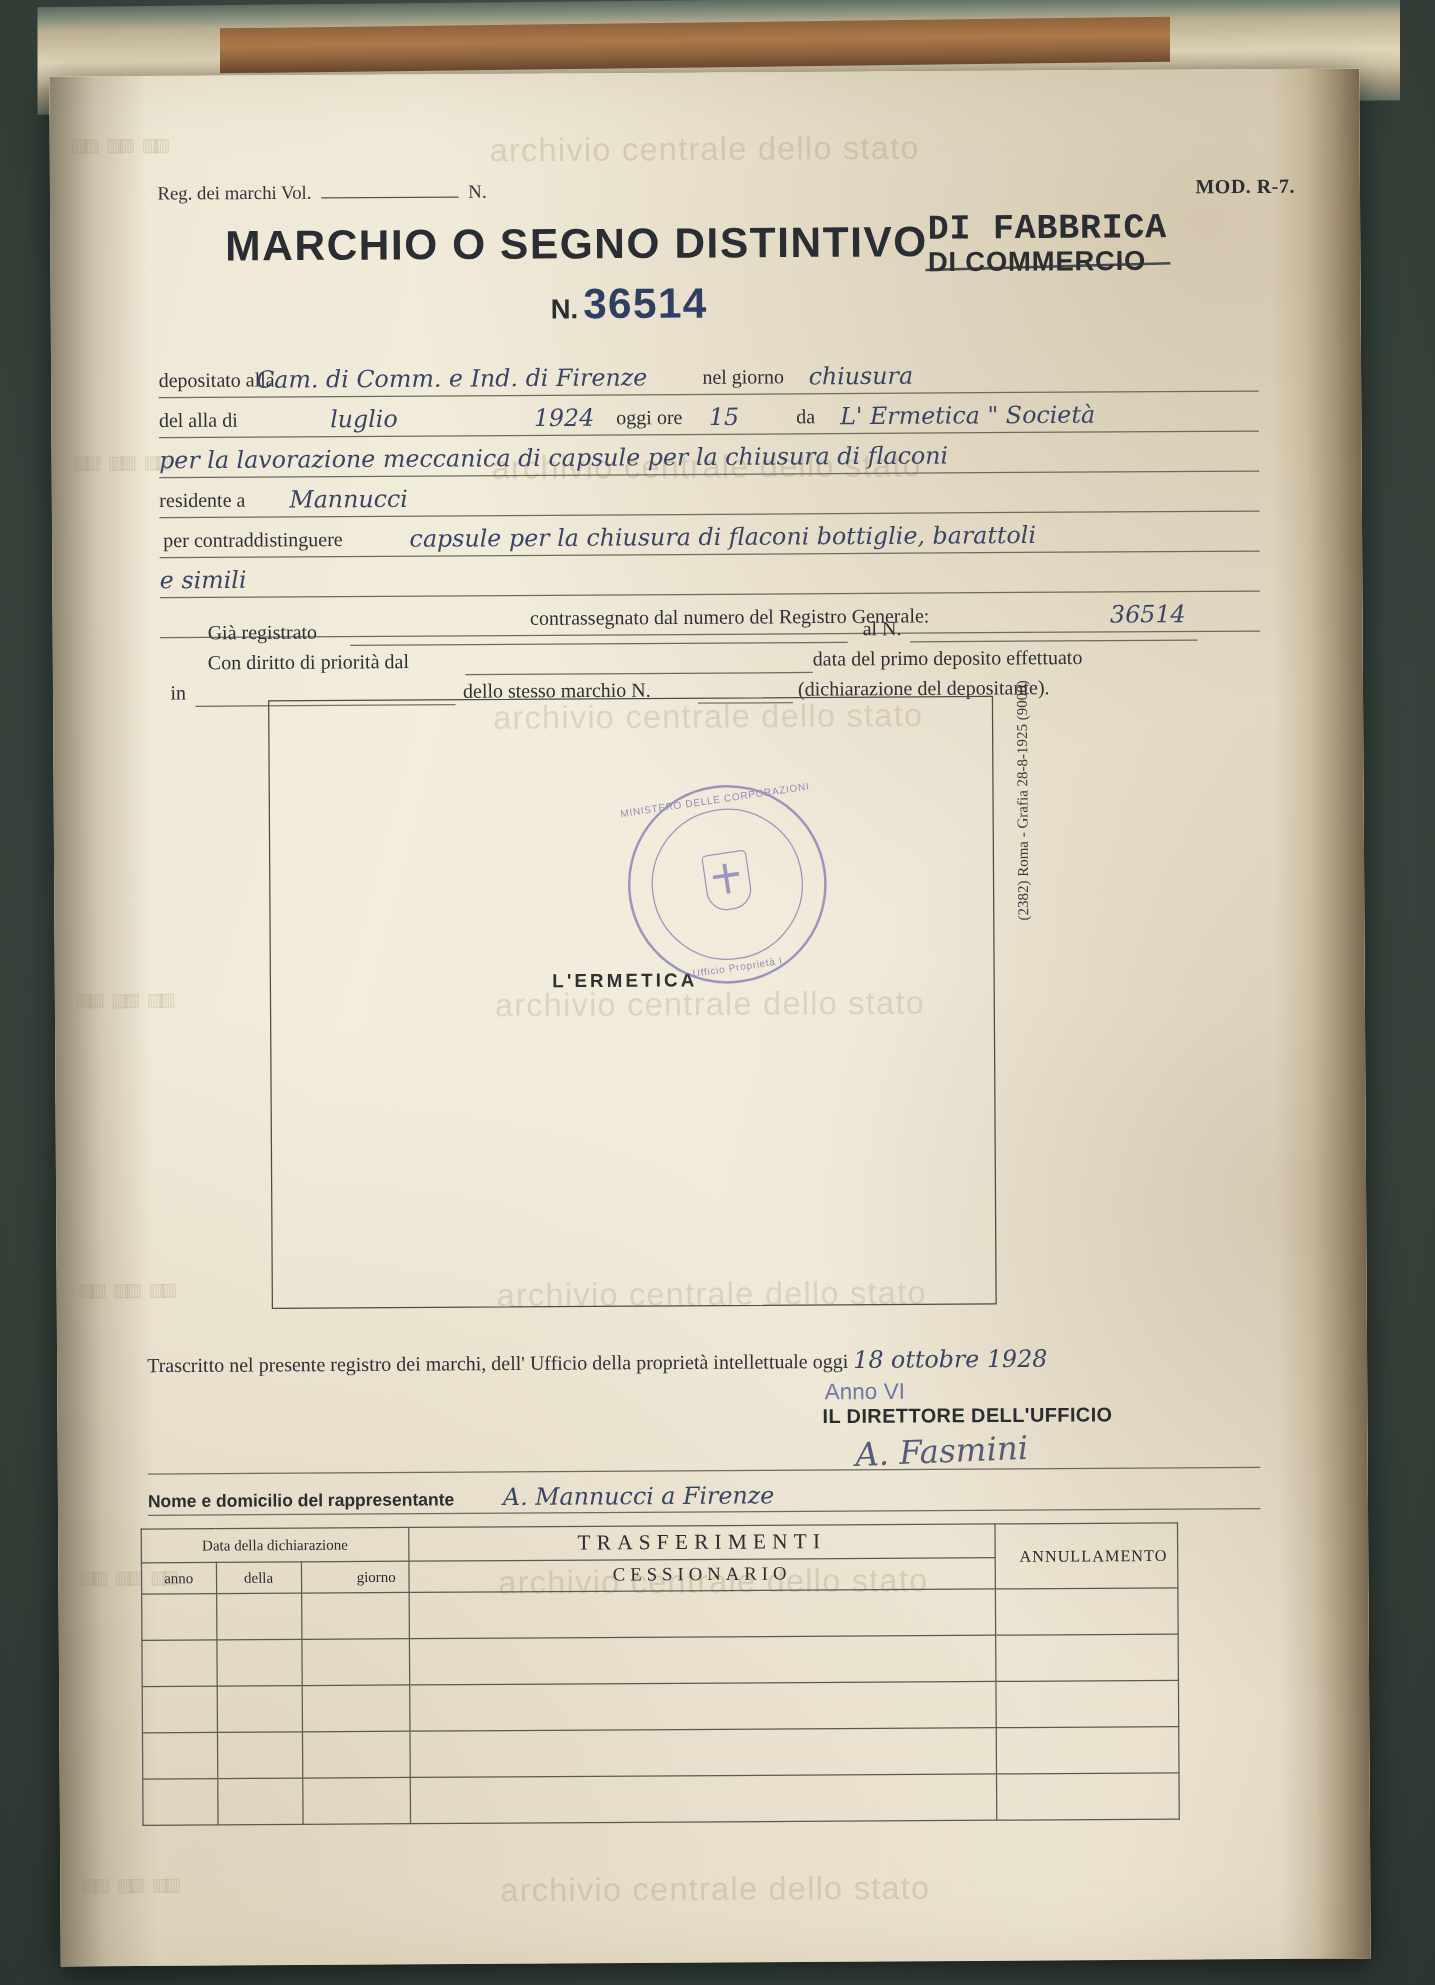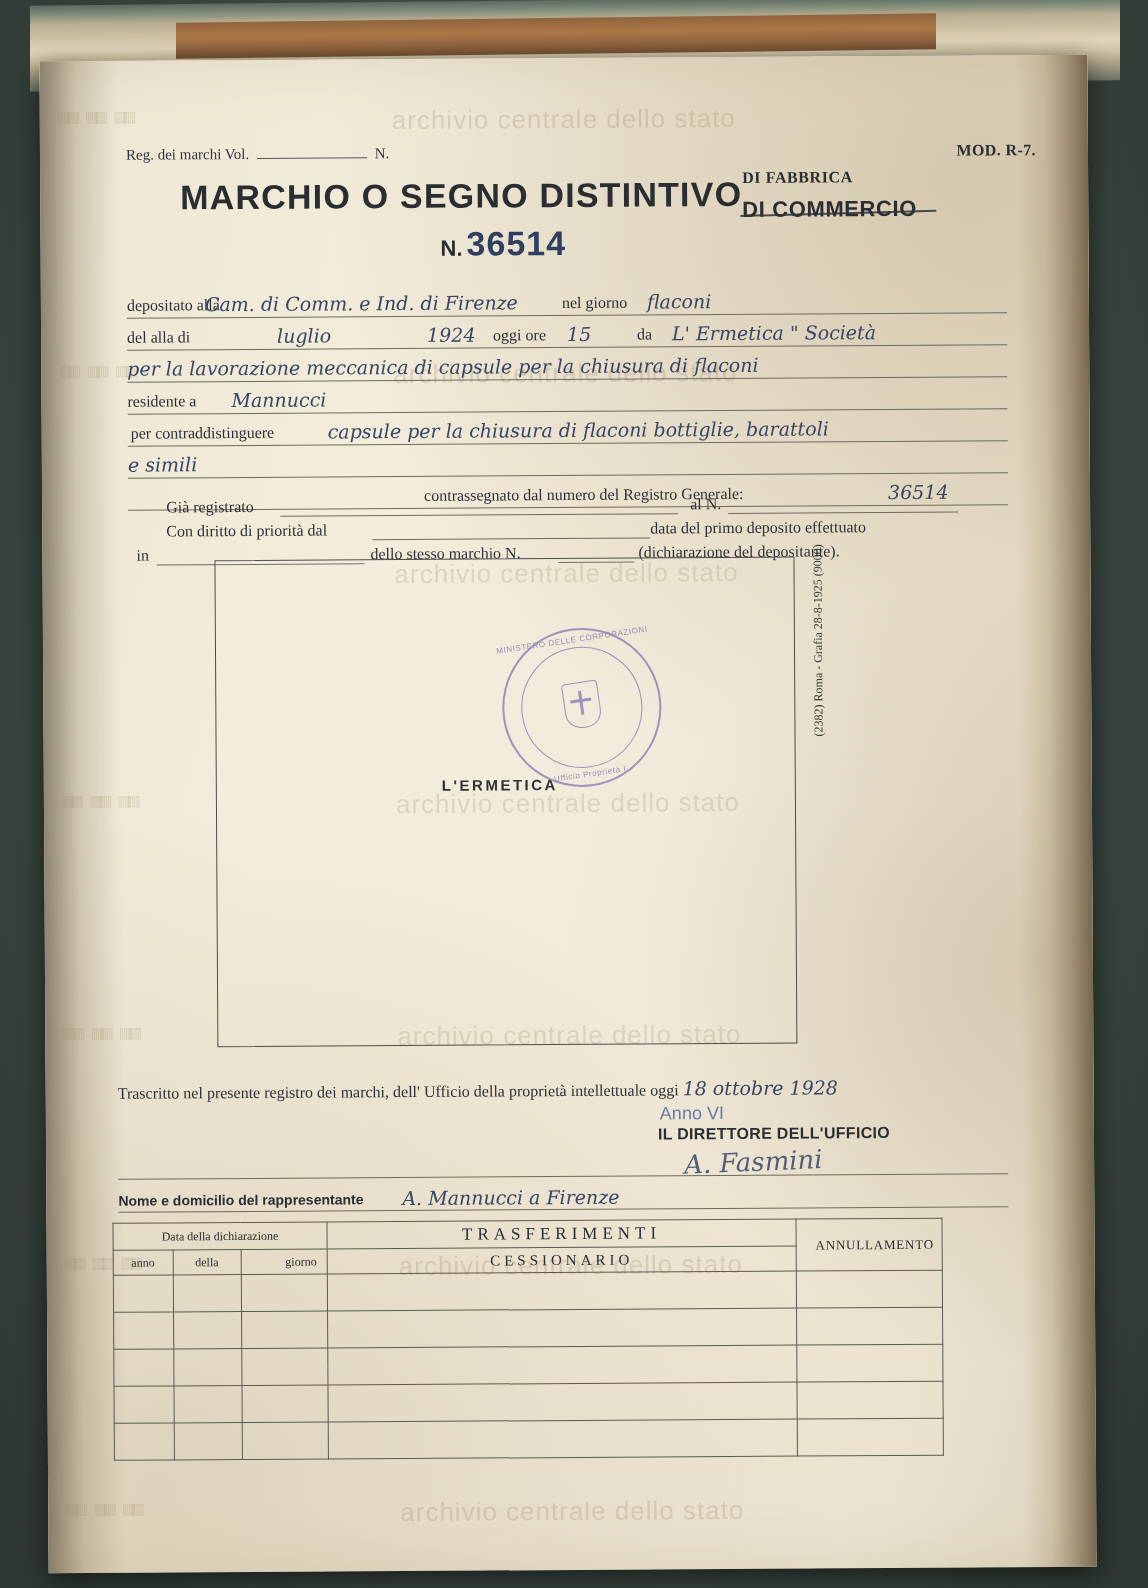--- a/index.html
+++ b/index.html
@@ -118,22 +118,22 @@
   #title {
     position: absolute; left: 140px; top: 118px;
     font-family: "Liberation Sans", sans-serif;
     font-weight: bold;
     font-size: 34px;
     letter-spacing: 1.2px;
     color: #2a2d31;
   }
   #title-sub1 {
     position: absolute; left: 702px; top: 112px;
-    font-family: Liberation Serif, serif;
-    font-weight: bold; font-size: 16px; letter-spacing: .6px; color: #2a2d31;
+    font-family: Liberation Mono, monospace;
+    font-weight: bold; font-size: 28px; letter-spacing: .6px; color: #2a2d31;
   }
   #title-sub2 {
     position: absolute; left: 702px; top: 140px;
     font-family: "Liberation Sans", sans-serif;
     font-weight: bold; font-size: 22px; letter-spacing: .6px; color: #2a2d31;
   }
   #strike {
     position: absolute; left: 700px; top: 156px; width: 196px; height: 2px;
     background: #2f3237; transform: rotate(-1.2deg); opacity: .85;
   }
@@ -333,26 +333,26 @@
       <div id="strike"></div>
 
       <div id="numline">
         <span class="nlab">N.</span><span class="nval">36514</span>
       </div>
 
       <div class="frow" style="top:228px;">
         <span class="flab" style="left:0;">depositato alla</span>
         <span class="fval" style="left:78px;">Cam. di Comm. e Ind. di Firenze</span>
         <span class="flab" style="left:435px;">nel giorno</span>
-        <span class="fval" style="left:520px;">flaconi</span>
+        <span class="fval" style="left:520px;">chiusura</span>
       </div>
 
       <div class="frow" style="top:260px;">
         <span class="flab" style="left:0;">del alla di</span>
-        <span class="fval" style="left:150px;margin-top:42px;">luglio</span>
+        <span class="fval" style="left:137px;margin-top:42px;">luglio</span>
         <span class="fval" style="left:300px;">1924</span>
         <span class="flab" style="left:366px;">oggi ore</span>
         <span class="fval" style="left:440px;">15</span>
         <span class="flab" style="left:510px;">da</span>
         <span class="fval" style="left:545px;">L' Ermetica " Società</span>
       </div>
 
       <div class="frow" style="top:292px;">
         <span class="fval" style="left:0;">per la lavorazione meccanica di capsule per la chiusura di flaconi</span>
       </div>

